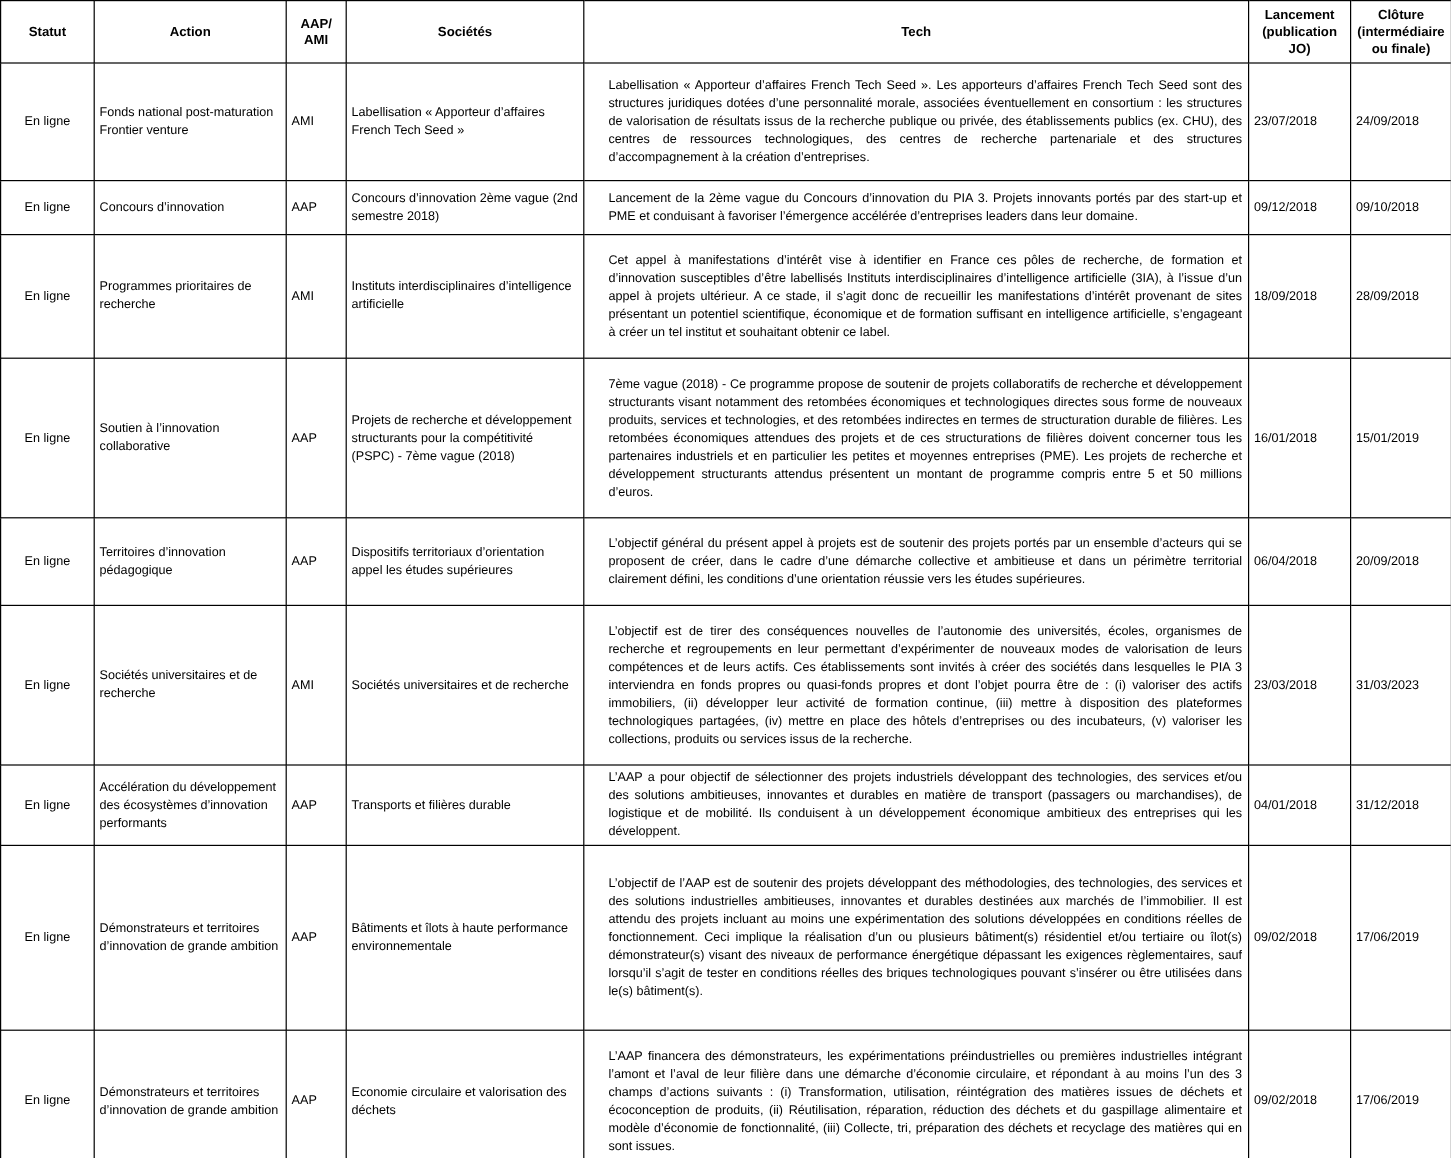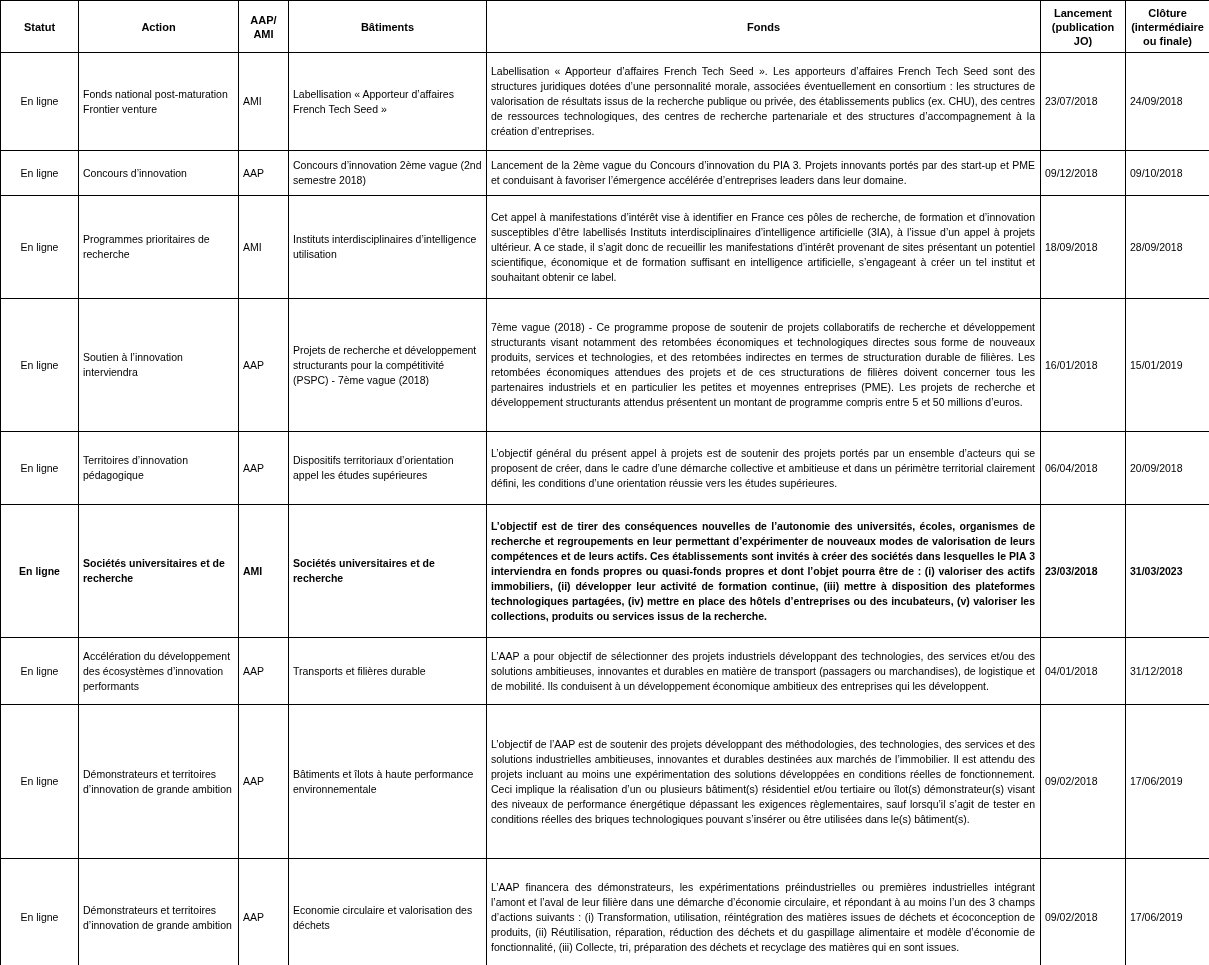--- a/index.html
+++ b/index.html
@@ -38,31 +38,31 @@
   }
   td {
     font-size: 10.5px;
     line-height: 15px;
     vertical-align: middle;
     padding: 1px 4px;
     text-align: left;
   }
   td.col-objet {
     text-align: justify;
-    padding: 1px 5px 1px 4px;
+    padding: 1px 5px 1px 20px;
   }
   td.col-statut   { padding-left: 4px; text-align: center; }
   td.col-type     { padding-left: 4px; }
   
   tbody tr:nth-child(1) td { height: 98px; }
   tbody tr:nth-child(2) td { height: 45px; }
   tbody tr:nth-child(3) td { height: 103px; }
   tbody tr:nth-child(4) td { height: 133px; }
   tbody tr:nth-child(5) td { height: 73px; }
-  tbody tr:nth-child(6) td { height: 133px; font-weight: bold; }
+  tbody tr:nth-child(6) td { height: 133px; }
   tbody tr:nth-child(7) td { height: 67px; }
   tbody tr:nth-child(8) td { height: 154px; }
   tbody tr:nth-child(9) td { height: 118px; }
 </style>
 </head>
 <body>
 
 <div class="page">
   <table>
     <colgroup>
@@ -73,22 +73,22 @@
       <col style="width:554px">
       <col style="width:85px">
       <col style="width:84px">
     </colgroup>
     <thead>
       <tr>
         <th>Statut</th>
         <th>Action</th>
         <th>AAP/
 AMI</th>
-        <th>Bâtiments</th>
-        <th>Fonds</th>
+        <th>Sociétés</th>
+        <th>Tech</th>
         <th>Lancement
 (publication
 JO)</th>
         <th>Clôture
 (intermédiaire
 ou finale)</th>
       </tr>
     </thead>
     <tbody>
         <tr>
@@ -106,28 +106,28 @@
           <td class="col-type">AAP</td>
           <td class="col-procedure">Concours d’innovation 2ème vague (2nd semestre 2018)</td>
           <td class="col-objet">Lancement de la 2ème vague du Concours d’innovation du PIA 3. Projets innovants portés par des start-up et PME et conduisant à favoriser l’émergence accélérée d’entreprises leaders dans leur domaine.</td>
           <td class="col-lancement">09/12/2018</td>
           <td class="col-cloture">09/10/2018</td>
         </tr>
         <tr>
           <td class="col-statut">En ligne</td>
           <td class="col-action">Programmes prioritaires de recherche</td>
           <td class="col-type">AMI</td>
-          <td class="col-procedure">Instituts interdisciplinaires d’intelligence utilisation</td>
+          <td class="col-procedure">Instituts interdisciplinaires d’intelligence artificielle</td>
           <td class="col-objet">Cet appel à manifestations d’intérêt vise à identifier en France ces pôles de recherche, de formation et d’innovation susceptibles d’être labellisés Instituts interdisciplinaires d’intelligence artificielle (3IA), à l’issue d’un appel à projets ultérieur. A ce stade, il s’agit donc de recueillir les manifestations d’intérêt provenant de sites présentant un potentiel scientifique, économique et de formation suffisant en intelligence artificielle, s’engageant à créer un tel institut et souhaitant obtenir ce label.</td>
           <td class="col-lancement">18/09/2018</td>
           <td class="col-cloture">28/09/2018</td>
         </tr>
         <tr>
           <td class="col-statut">En ligne</td>
-          <td class="col-action">Soutien à l’innovation interviendra</td>
+          <td class="col-action">Soutien à l’innovation collaborative</td>
           <td class="col-type">AAP</td>
           <td class="col-procedure">Projets de recherche et développement structurants pour la compétitivité (PSPC) - 7ème vague (2018)</td>
           <td class="col-objet">7ème vague (2018) - Ce programme propose de soutenir de projets collaboratifs de recherche et développement structurants visant notamment des retombées économiques et technologiques directes sous forme de nouveaux produits, services et technologies, et des retombées indirectes en termes de structuration durable de filières. Les retombées économiques attendues des projets et de ces structurations de filières doivent concerner tous les partenaires industriels et en particulier les petites et moyennes entreprises (PME). Les projets de recherche et développement structurants attendus présentent un montant de programme compris entre 5 et 50 millions d’euros.</td>
           <td class="col-lancement">16/01/2018</td>
           <td class="col-cloture">15/01/2019</td>
         </tr>
         <tr>
           <td class="col-statut">En ligne</td>
           <td class="col-action">Territoires d’innovation pédagogique</td>
           <td class="col-type">AAP</td>

